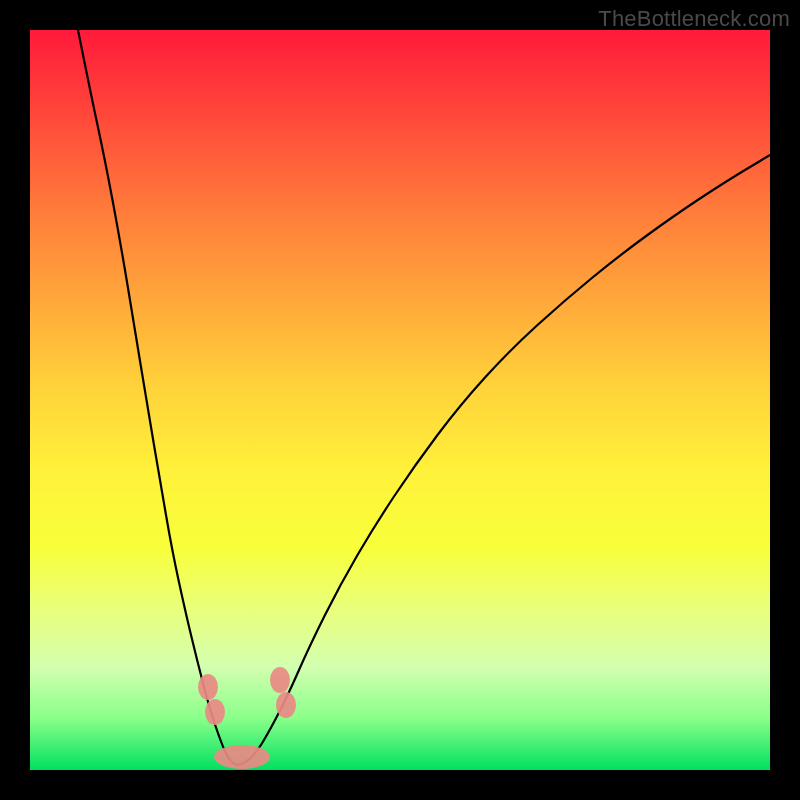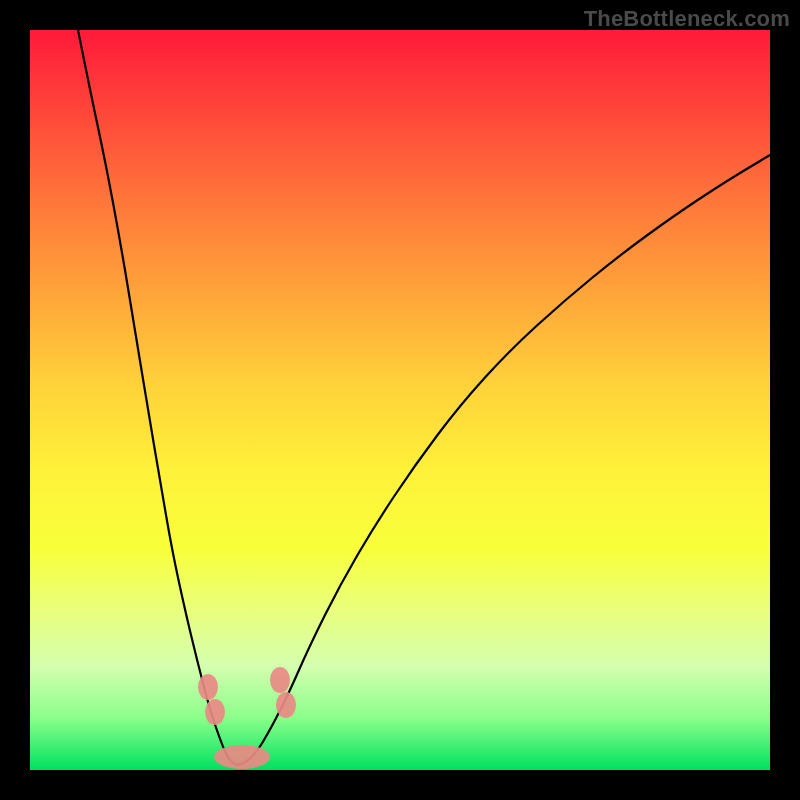--- a/index.html
+++ b/index.html
@@ -36,21 +36,21 @@
       #00e060 100%
     );
     overflow: hidden;
   }
   .watermark {
     position: absolute;
     top: 6px;
     right: 10px;
     color: #4a4a4a;
     font-size: 22px;
-    font-weight: 700;
+    font-weight: 400;
     letter-spacing: 0.2px;
     z-index: 10;
   }
   svg.curve {
     position: absolute;
     left: 0; top: 0;
     width: 740px;
     height: 740px;
   }
   .marker {

